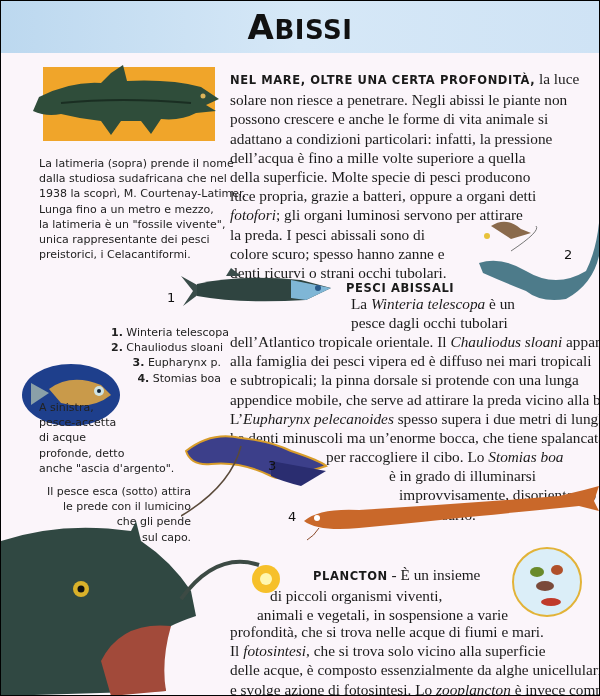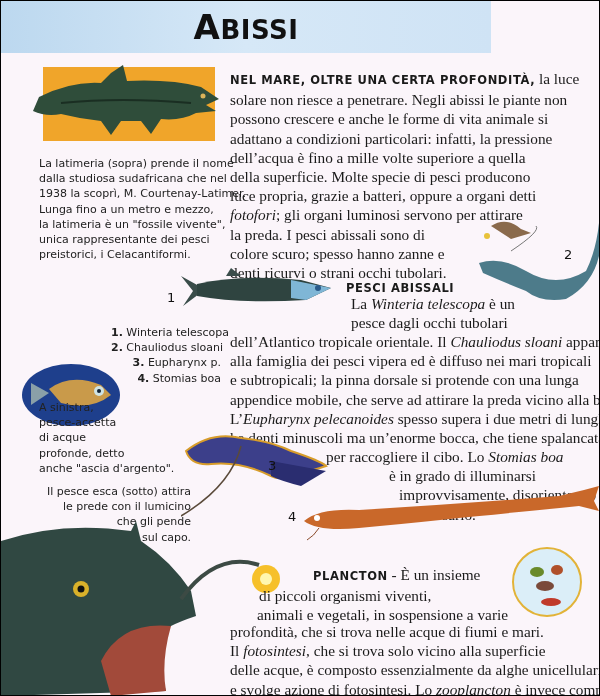--- a/index.html
+++ b/index.html
@@ -1,18 +1,18 @@
 <!DOCTYPE html>
 <html><head>
 <meta charset="utf-8">
 <style>
   html,body{margin:0;padding:0;}
   body{width:600px;height:696px;overflow:hidden;background:#000;}
   .page{position:absolute;left:0;top:0;width:598px;height:694px;border:1px solid #000;background:#fbf5fa;overflow:hidden;}
-  .header{position:absolute;left:0;top:0;width:490px;height:52px;background:linear-gradient(90deg,#bcd8ef,#d6e8f7 50%,#cfe3f5);}
+  .header{position:absolute;left:0;top:0;width:598px;height:52px;background:linear-gradient(90deg,#bcd8ef,#d6e8f7 50%,#cfe3f5);}
   .title{position:absolute;left:0;right:0;top:6px;text-align:center;font-family:"DejaVu Sans",sans-serif;font-weight:bold;font-size:34px;color:#111;letter-spacing:0.5px;}
   .title .sc{font-size:26px;}
   .serif{font-family:"Liberation Serif","DejaVu Serif",serif;color:#1a1a1a;}
   .main-text{position:absolute;left:229px;top:68px;width:372px;font-size:15.3px;line-height:19.2px;}
   .main-text p{margin:0;white-space:nowrap;}
   .lead{font-family:"DejaVu Sans",sans-serif;font-weight:bold;font-size:11.5px;letter-spacing:0.6px;text-transform:uppercase;}
   .caption{position:absolute;font-size:11px;line-height:15.2px;font-family:"DejaVu Sans",sans-serif;color:#222;}
   .caption p{margin:0;white-space:nowrap;}
   .num{position:absolute;font-family:"DejaVu Sans",sans-serif;font-size:13px;color:#111;}
   .block{position:absolute;font-size:15.3px;line-height:19.2px;}
@@ -156,21 +156,21 @@
   <svg class="fig" style="left:510px;top:545px" width="72" height="72" viewBox="0 0 72 72">
     <circle cx="36" cy="36" r="34" fill="#dbeef8" stroke="#e2b338" stroke-width="2"></circle>
     <ellipse cx="26" cy="26" rx="7" ry="5" fill="#6a8a2a"></ellipse>
     <ellipse cx="46" cy="24" rx="6" ry="5" fill="#b0502a"></ellipse>
     <ellipse cx="34" cy="40" rx="9" ry="5" fill="#7a4a3a"></ellipse>
     <ellipse cx="40" cy="56" rx="10" ry="4" fill="#c03a2a"></ellipse>
   </svg>
 
   <div class="block serif" style="left:232px;top:564px;width:270px">
     <p style="margin-left:80px"><span class="lead">Plancton</span><span> - </span><span>È un insieme</span></p>
-    <p style="margin-left:26px">di piccoli organismi viventi,</p>
+    <p style="margin-left:37px">di piccoli organismi viventi,</p>
     <p style="margin-left:24px">animali e vegetali, in sospensione a varie</p>
   </div>
   <div class="block serif" style="left:229px;top:621px">
     <p>profondità, che si trova nelle acque di fiumi e mari.</p>
     <p><span>Il </span><i>fotosintesi</i><span>, che si trova solo vicino alla superficie</span></p>
     <p>delle acque, è composto essenzialmente da alghe unicellulari</p>
     <p><span>e svolge azione di fotosintesi. Lo </span><i>zooplancton</i><span> è invece composto</span></p>
 
   </div>
 

